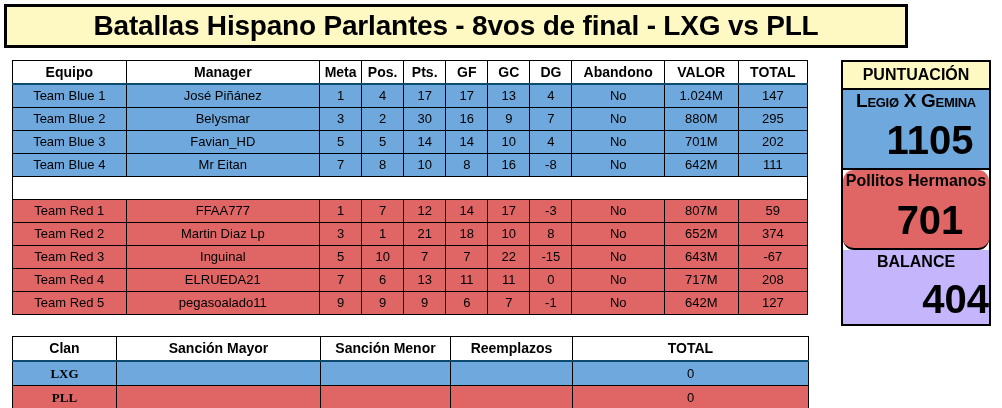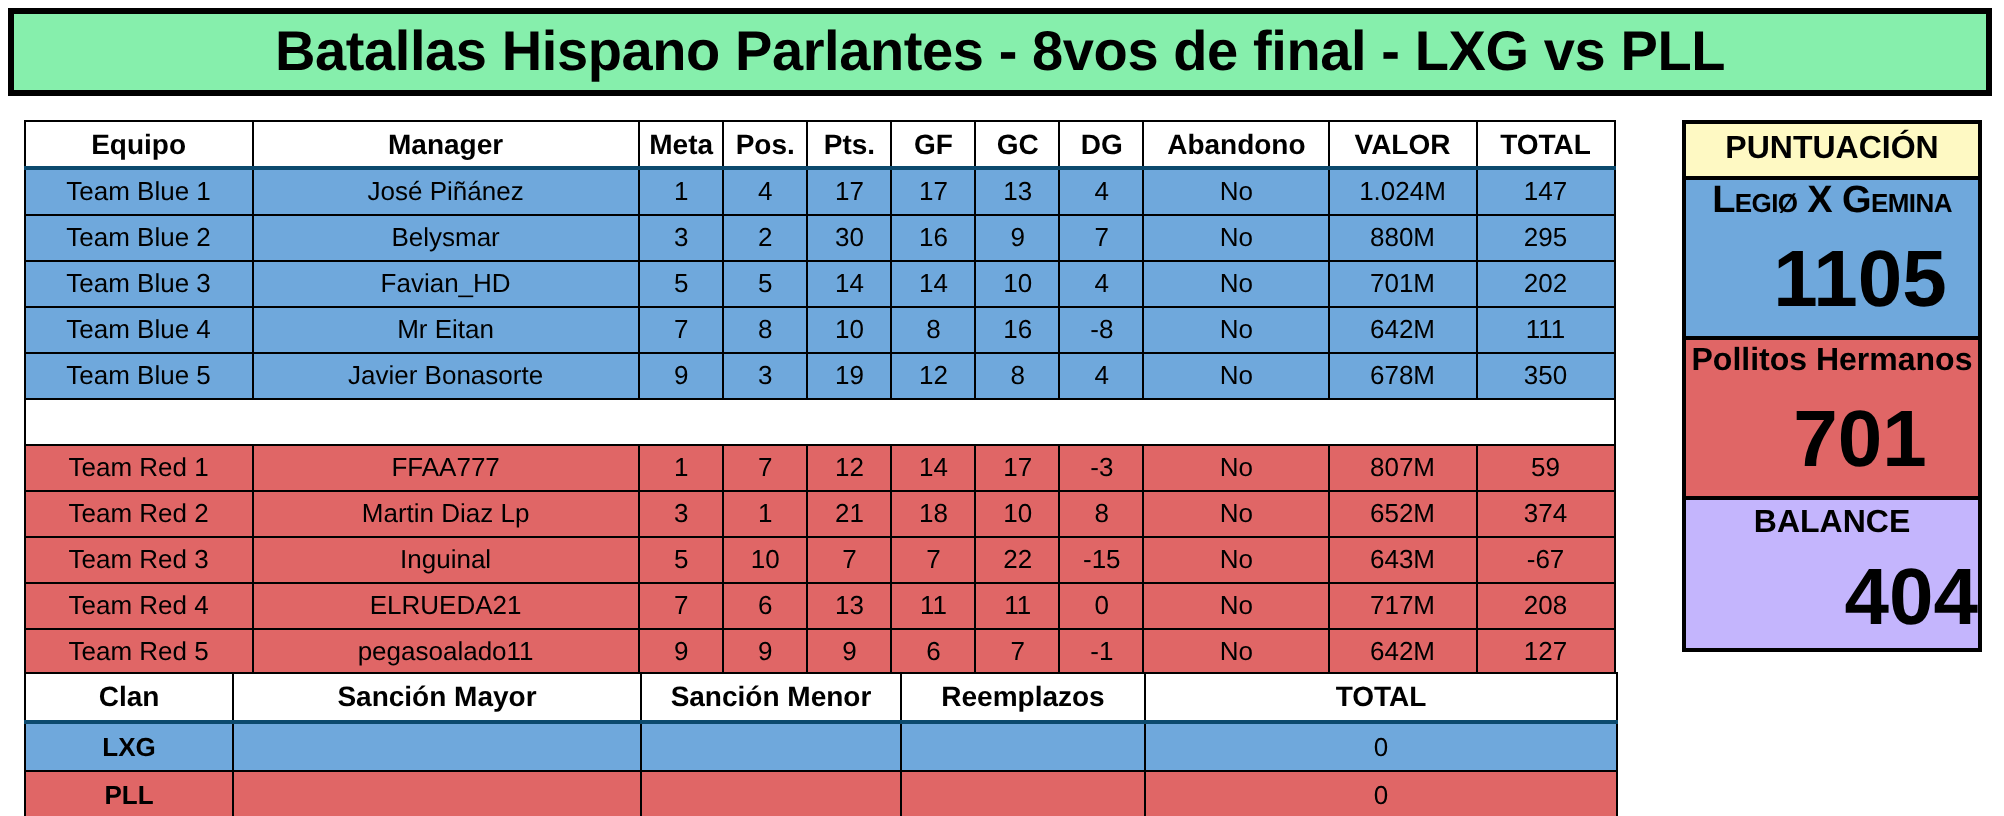--- a/index.html
+++ b/index.html
@@ -14,25 +14,25 @@
     color: #000000;
     overflow: hidden;
     position: relative;
   }
 
   
   #title-bar {
     position: absolute;
     left: 4px;
     top: 4px;
-    width: 992px;
+    width: 904px;
     height: 44px;
     border: 3px solid #000000;
     box-sizing: border-box;
-    background: #86efac;
+    background: #fef9c3;
     display: flex;
     align-items: center;
     justify-content: center;
   }
   #title-text {
     font-size: 28px;
     font-weight: bold;
     letter-spacing: -0.2px;
     white-space: nowrap;
   }
@@ -101,21 +101,21 @@
   #bottom-table-wrap table.grid td,
   #bottom-table-wrap table.grid th {
     height: 23px;
     line-height: 23px;
   }
   .b-clan   { width: 104px; }
   .b-may    { width: 204px; }
   .b-men    { width: 130px; }
   .b-reem   { width: 122px; }
   .b-total  { width: 236px; }
-  .b-clan-cell { font-weight: bold; }
+  .b-clan-cell { font-weight: bold; font-family: Liberation Serif, serif; }
 
   
   #score-panel {
     position: absolute;
     left: 841px;
     top: 60px;
     width: 150px;
     border: 2px solid #000000;
     box-sizing: border-box;
     background: #ffffff;
@@ -126,21 +126,21 @@
     text-align: center;
     font-weight: bold;
     font-size: 16px;
     background: #fef9c3;
     border-bottom: 2px solid #000000;
   }
   .panel-block {
     border-bottom: 2px solid #000000;
   }
   .panel-block.blue { background: #6fa8dc; }
-  .panel-block.red  { background: #e06666; }
+  .panel-block.red  { background: #e06666; border-radius: 11px; }
   .panel-block.white { background: #c4b5fd; border-bottom: none; }
   .clan-name {
     text-align: center;
     font-weight: bold;
     font-size: 16px;
     height: 22px;
     line-height: 22px;
     white-space: nowrap;
     overflow: hidden;
   }
@@ -256,33 +256,20 @@
         <td>7</td>
         <td>8</td>
         <td>10</td>
         <td>8</td>
         <td>16</td>
         <td>-8</td>
         <td>No</td>
         <td>642M</td>
         <td>111</td>
       </tr>
-      <tr class="row-blue blue-block-bot">
-        <td>Team Blue 5</td>
-        <td>Javier Bonasorte</td>
-        <td>9</td>
-        <td>3</td>
-        <td>19</td>
-        <td>12</td>
-        <td>8</td>
-        <td>4</td>
-        <td>No</td>
-        <td>678M</td>
-        <td>350</td>
-      </tr>
 
       <tr class="sep-row">
         <td colspan="11"></td>
       </tr>
 
       <tr class="row-red blue-block-top">
         <td>Team Red 1</td>
         <td>FFAA777</td>
         <td>1</td>
         <td>7</td>

